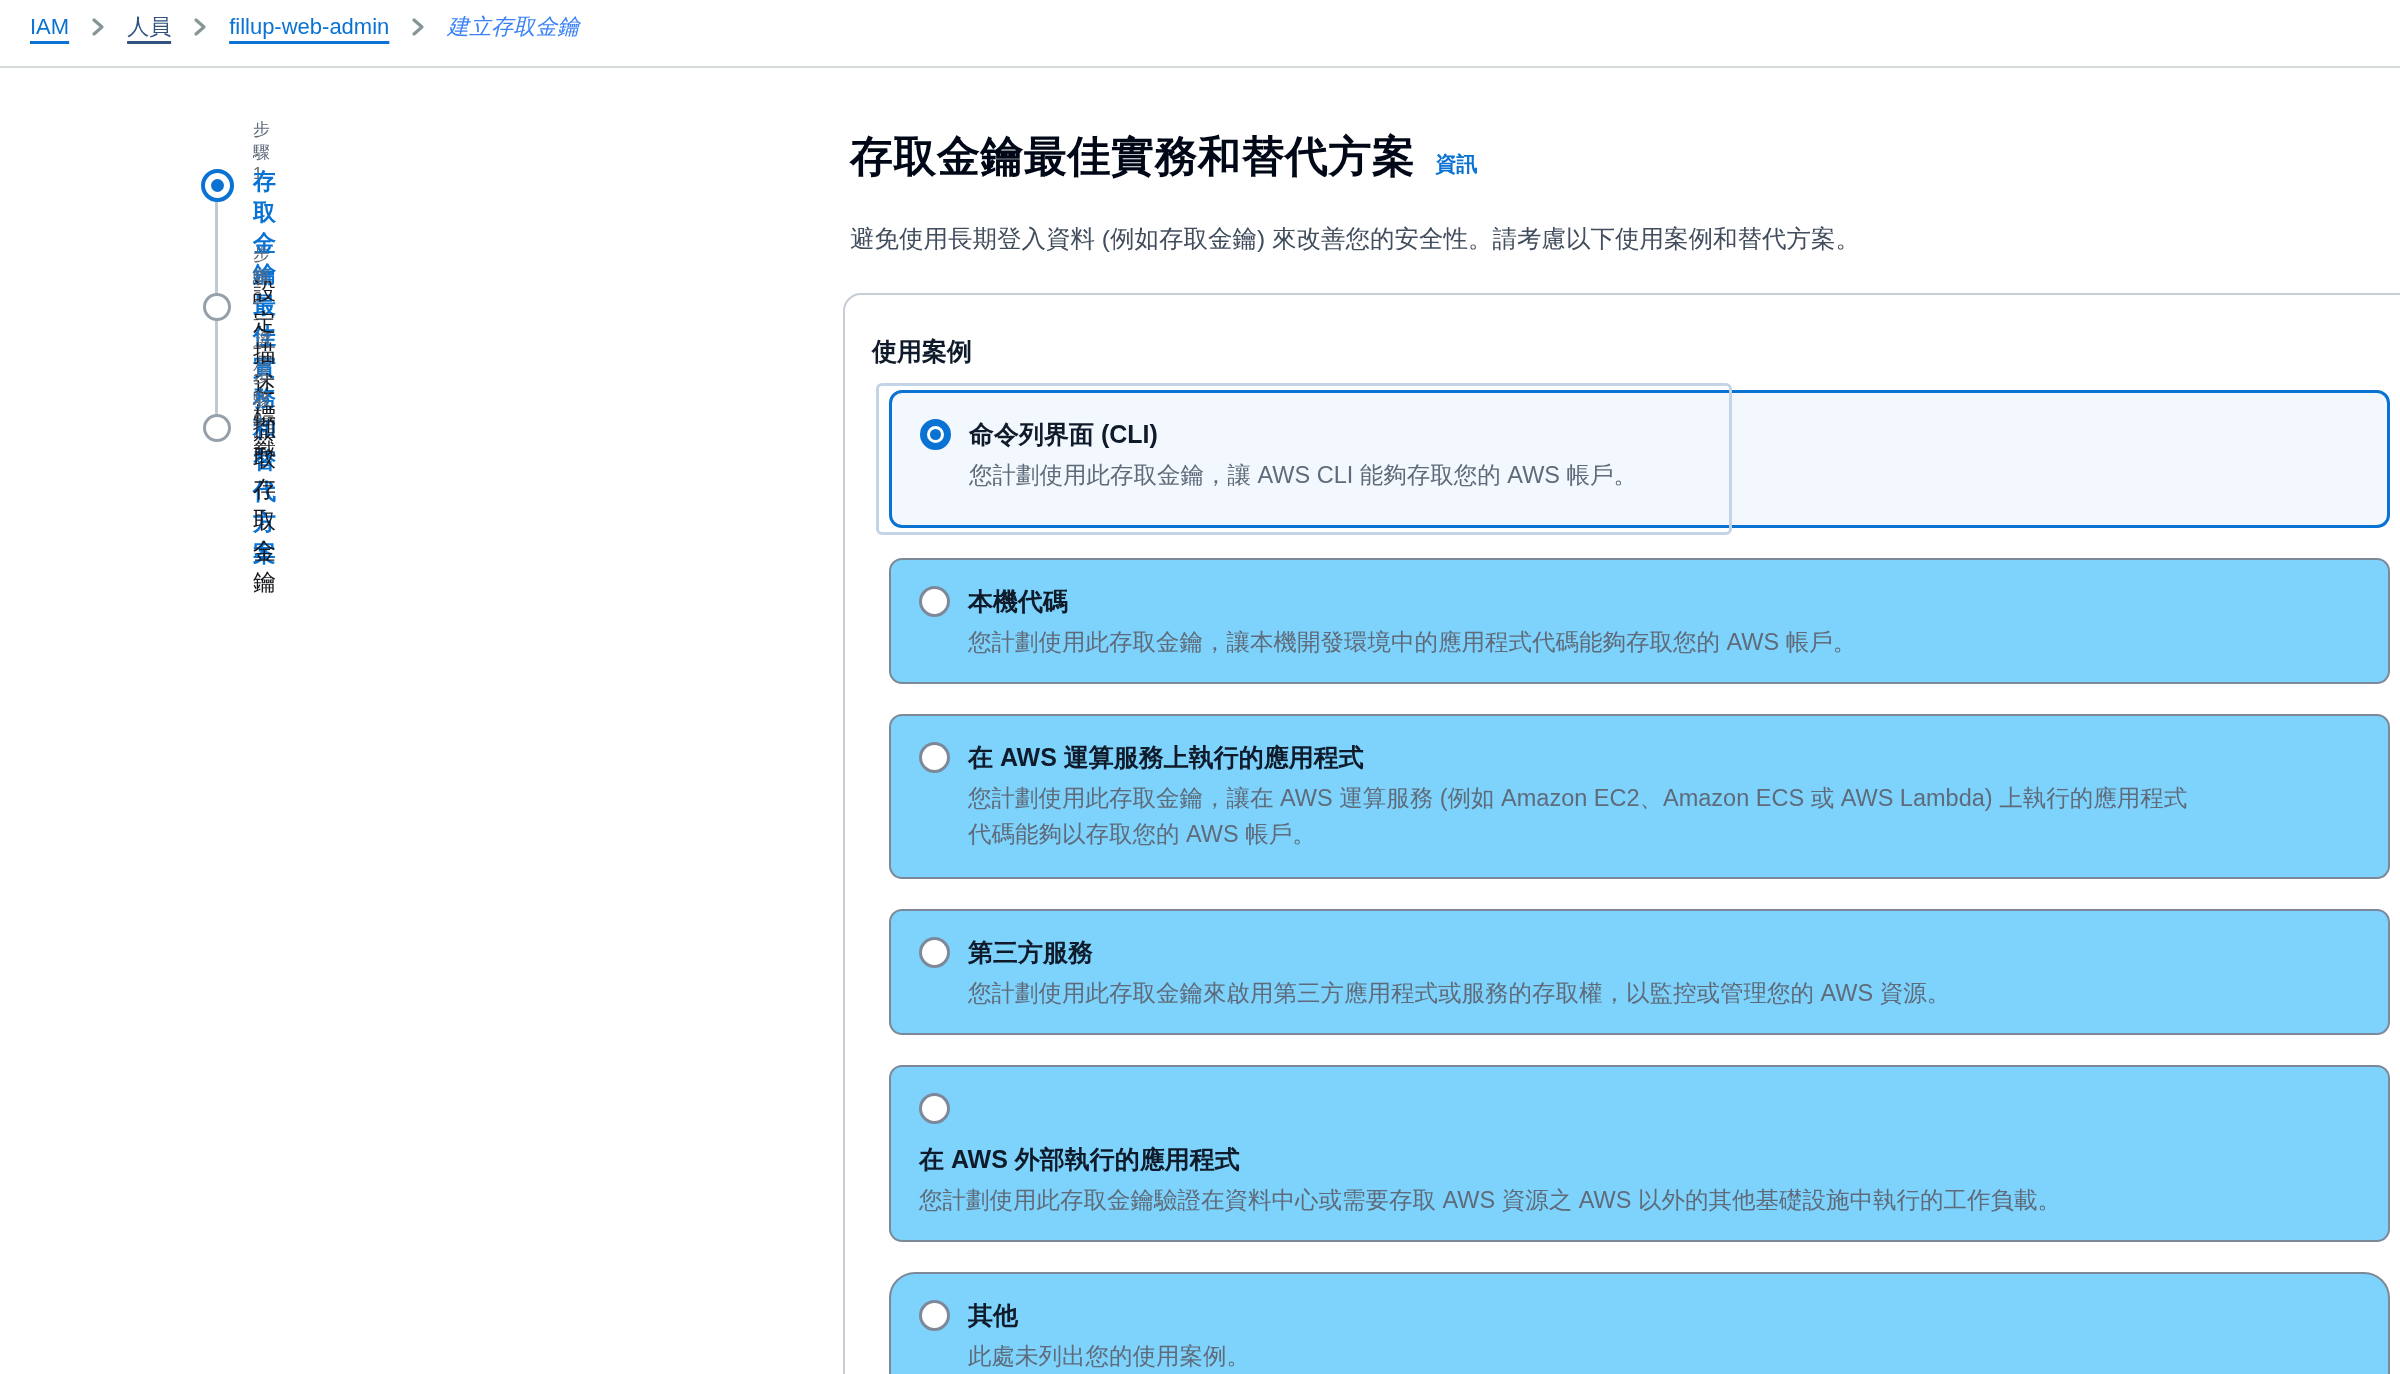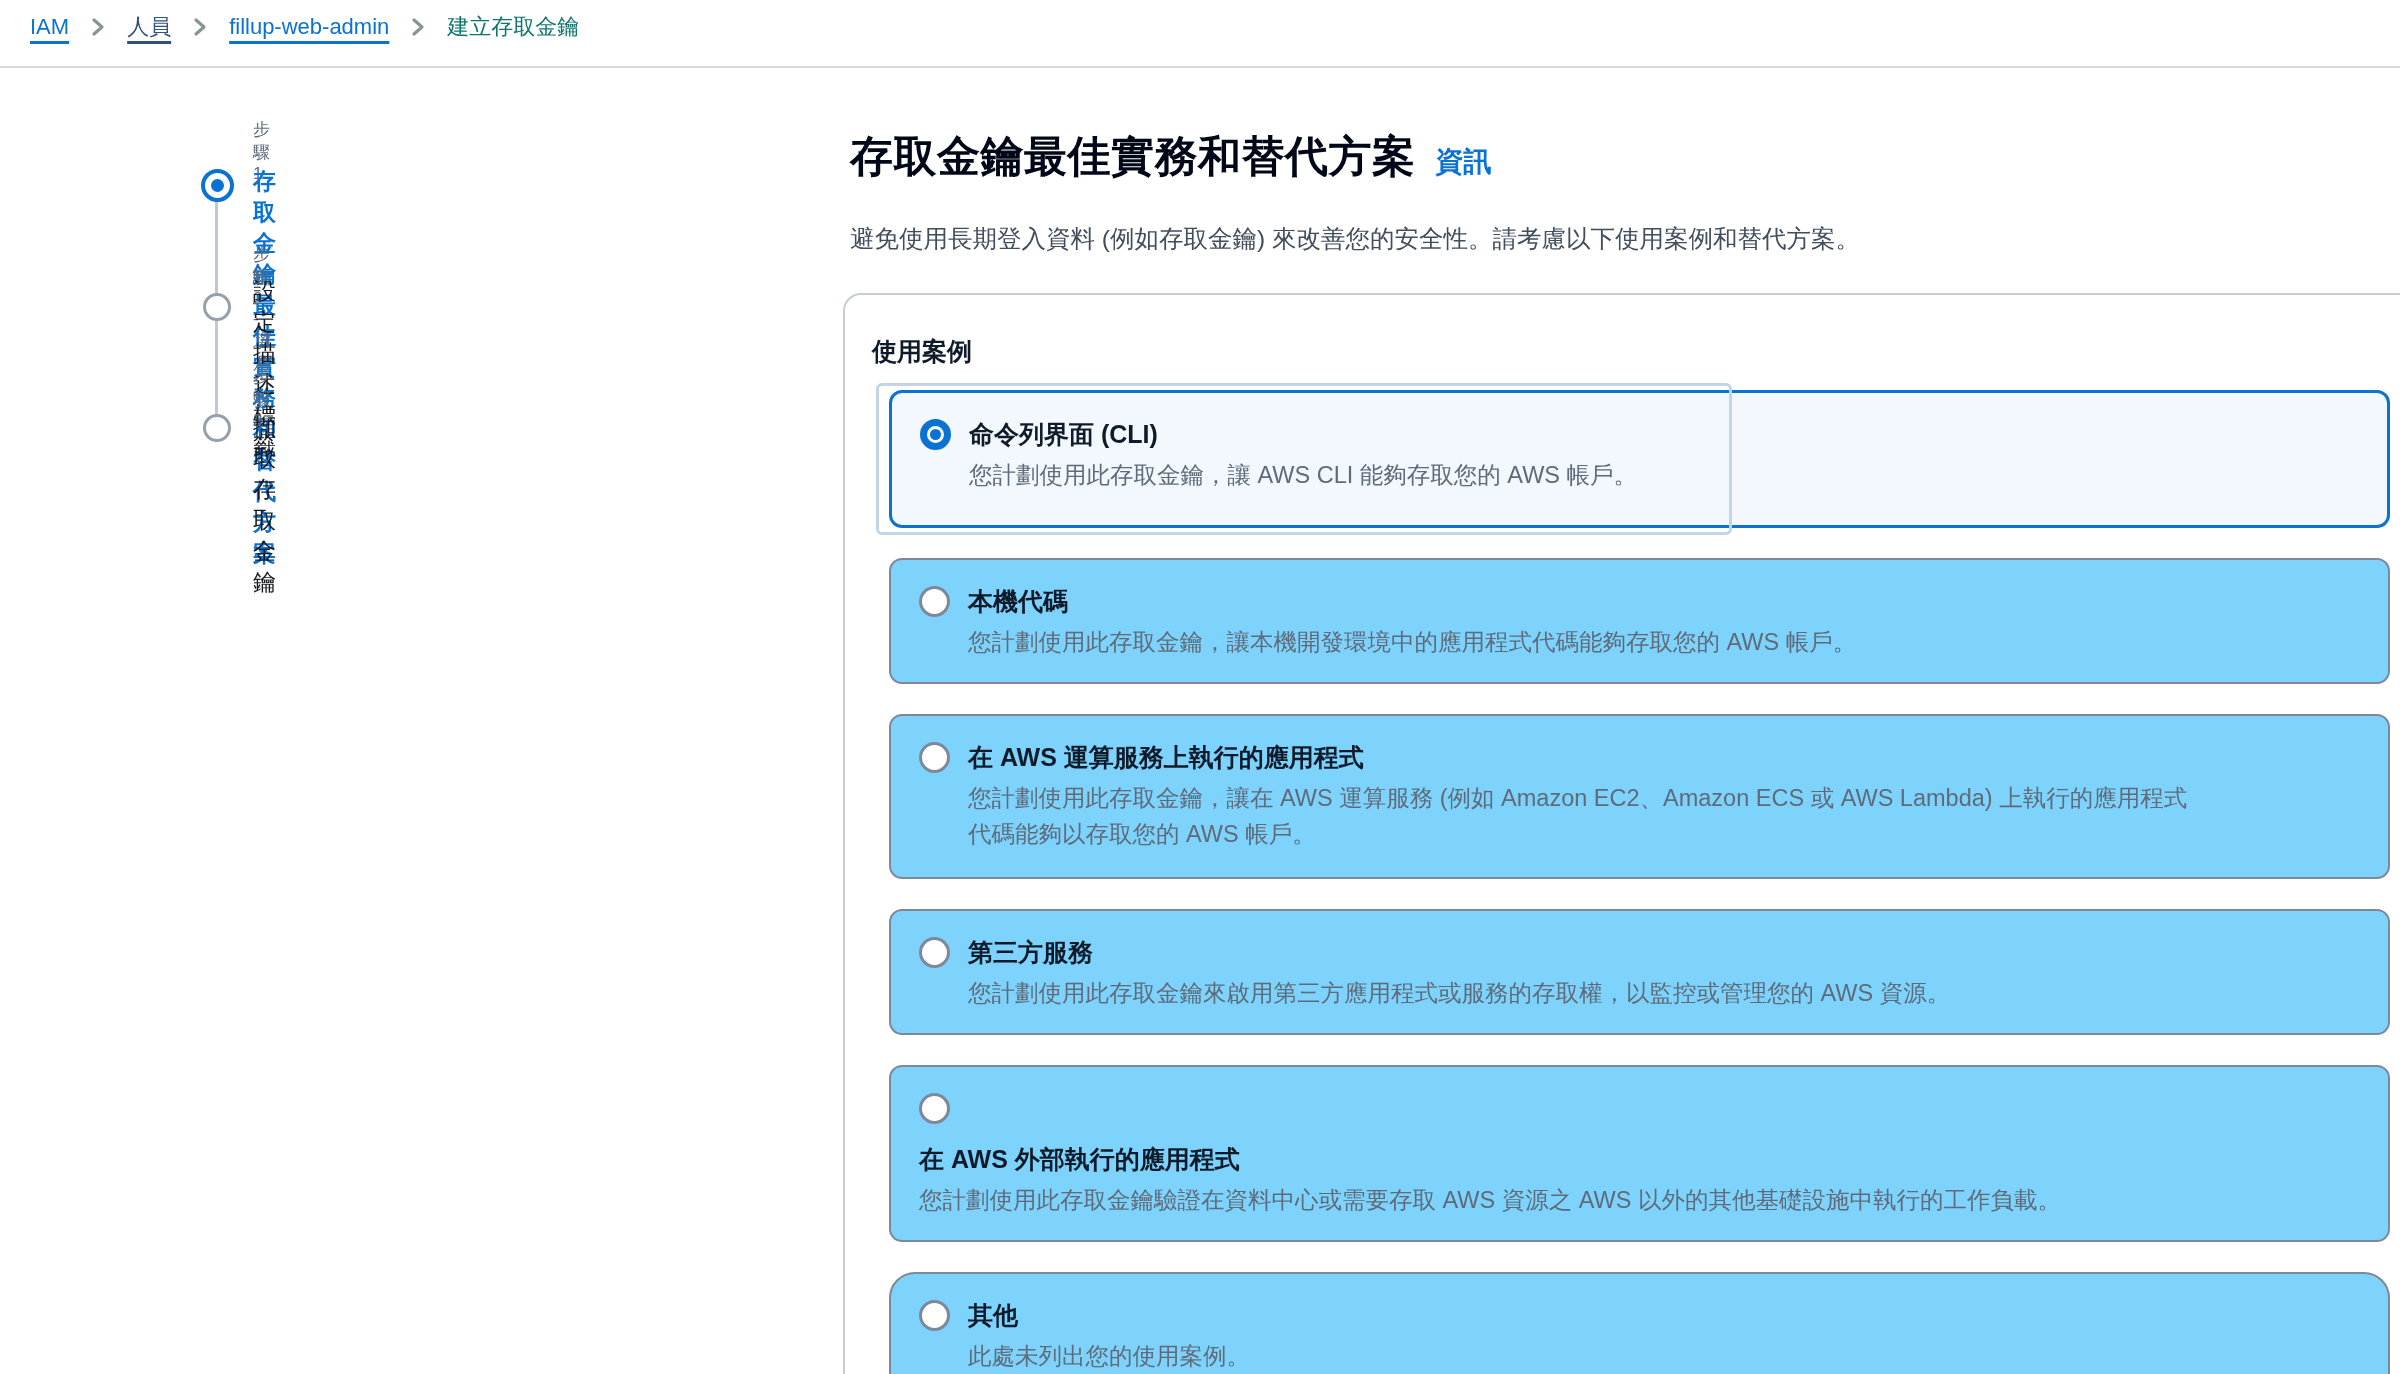--- a/index.html
+++ b/index.html
@@ -5,21 +5,21 @@
   * { margin:0; padding:0; box-sizing:border-box; }
   html,body { width:2400px; height:1374px; background:#ffffff; overflow:hidden;
               font-family:"Liberation Sans","DejaVu Sans",sans-serif; color:#0f1b2a; }
   .page { position:relative; width:2400px; height:1122px; }
 
   
   .breadcrumb { position:absolute; left:30px; top:12px; display:flex; align-items:center; gap:22px; font-size:22px; }
   .crumb { text-decoration:underline; text-underline-offset:7px; text-decoration-thickness:2.5px; cursor:pointer; }
   .crumb.blue { color:#0972d3; }
   .crumb.navy { color:#2f527e; }
-  .crumb.current { color:#0f766e; text-decoration:none; cursor:default; }
+  .crumb.current { color:#3b82f6; text-decoration:none; cursor:default;font-style:italic; }
   .crumb-sep { width:14px; height:22px; position:relative; }
   .crumb-sep svg { position:absolute; top:0; left:0; }
   .top-divider { position:absolute; left:0; top:66px; width:2400px; height:2px; background:#d5dbdb; }
 
   
   .stepper { position:absolute; left:0; top:0; }
   .step-line { position:absolute; left:215px; top:185px; width:3px; height:243px; background:#c1c8d0; }
   .step-circle { position:absolute; border-radius:50%; background:#fff; }
   .step-circle.active { left:201px; top:169px; width:33px; height:33px; border:4.5px solid #0972d3; }
   .step-circle.active .dot { position:absolute; left:50%; top:50%; width:13px; height:13px; margin:-6.5px 0 0 -6.5px; border-radius:50%; background:#0972d3; }
@@ -30,21 +30,21 @@
   .step-title { position:absolute; left:253px; font-size:23px; color:#16191f; }
   .step-title.active { color:#0972d3; font-weight:700; cursor:pointer; }
   .lbl1 { top:118px; } .ttl1 { top:166px; }
   .lbl2 { top:243px; } .ttl2 { top:276px; }
   .lbl3 { top:365px; } .ttl3 { top:412px; }
   .opt-italic { font-style:italic; }
 
   
   .main-header { position:absolute; left:850px; top:128px; display:flex; align-items:baseline; gap:20px; }
   .h1 { font-size:43px; font-weight:700; color:#000716; letter-spacing:0.5px; }
-  .info-link { font-size:28px; font-weight:700; color:#0972d3; cursor:pointer; }
+  .info-link { font-size:21px; font-weight:700; color:#0972d3; cursor:pointer; }
   .subtitle { position:absolute; left:850px; top:222px; font-size:24.5px; color:#414d5c; }
 
   
   .container-card { position:absolute; left:843px; top:293px; width:1600px; height:1120px;
                     background:#fff; border:2px solid #c6cdd5; border-radius:18px; padding-top:40px; }
   .usecase-label { margin:0 0 14px 27px; font-size:25px; font-weight:700; color:#0f1b2a; }
   .options { display:flex; flex-direction:column; gap:30px; margin-left:44px; width:1501px; }
 
   .tile { position:relative; display:flex; align-items:flex-start; gap:18px;
           border:2px solid #7d8998; border-radius:13px; background:#7dd3fc;

